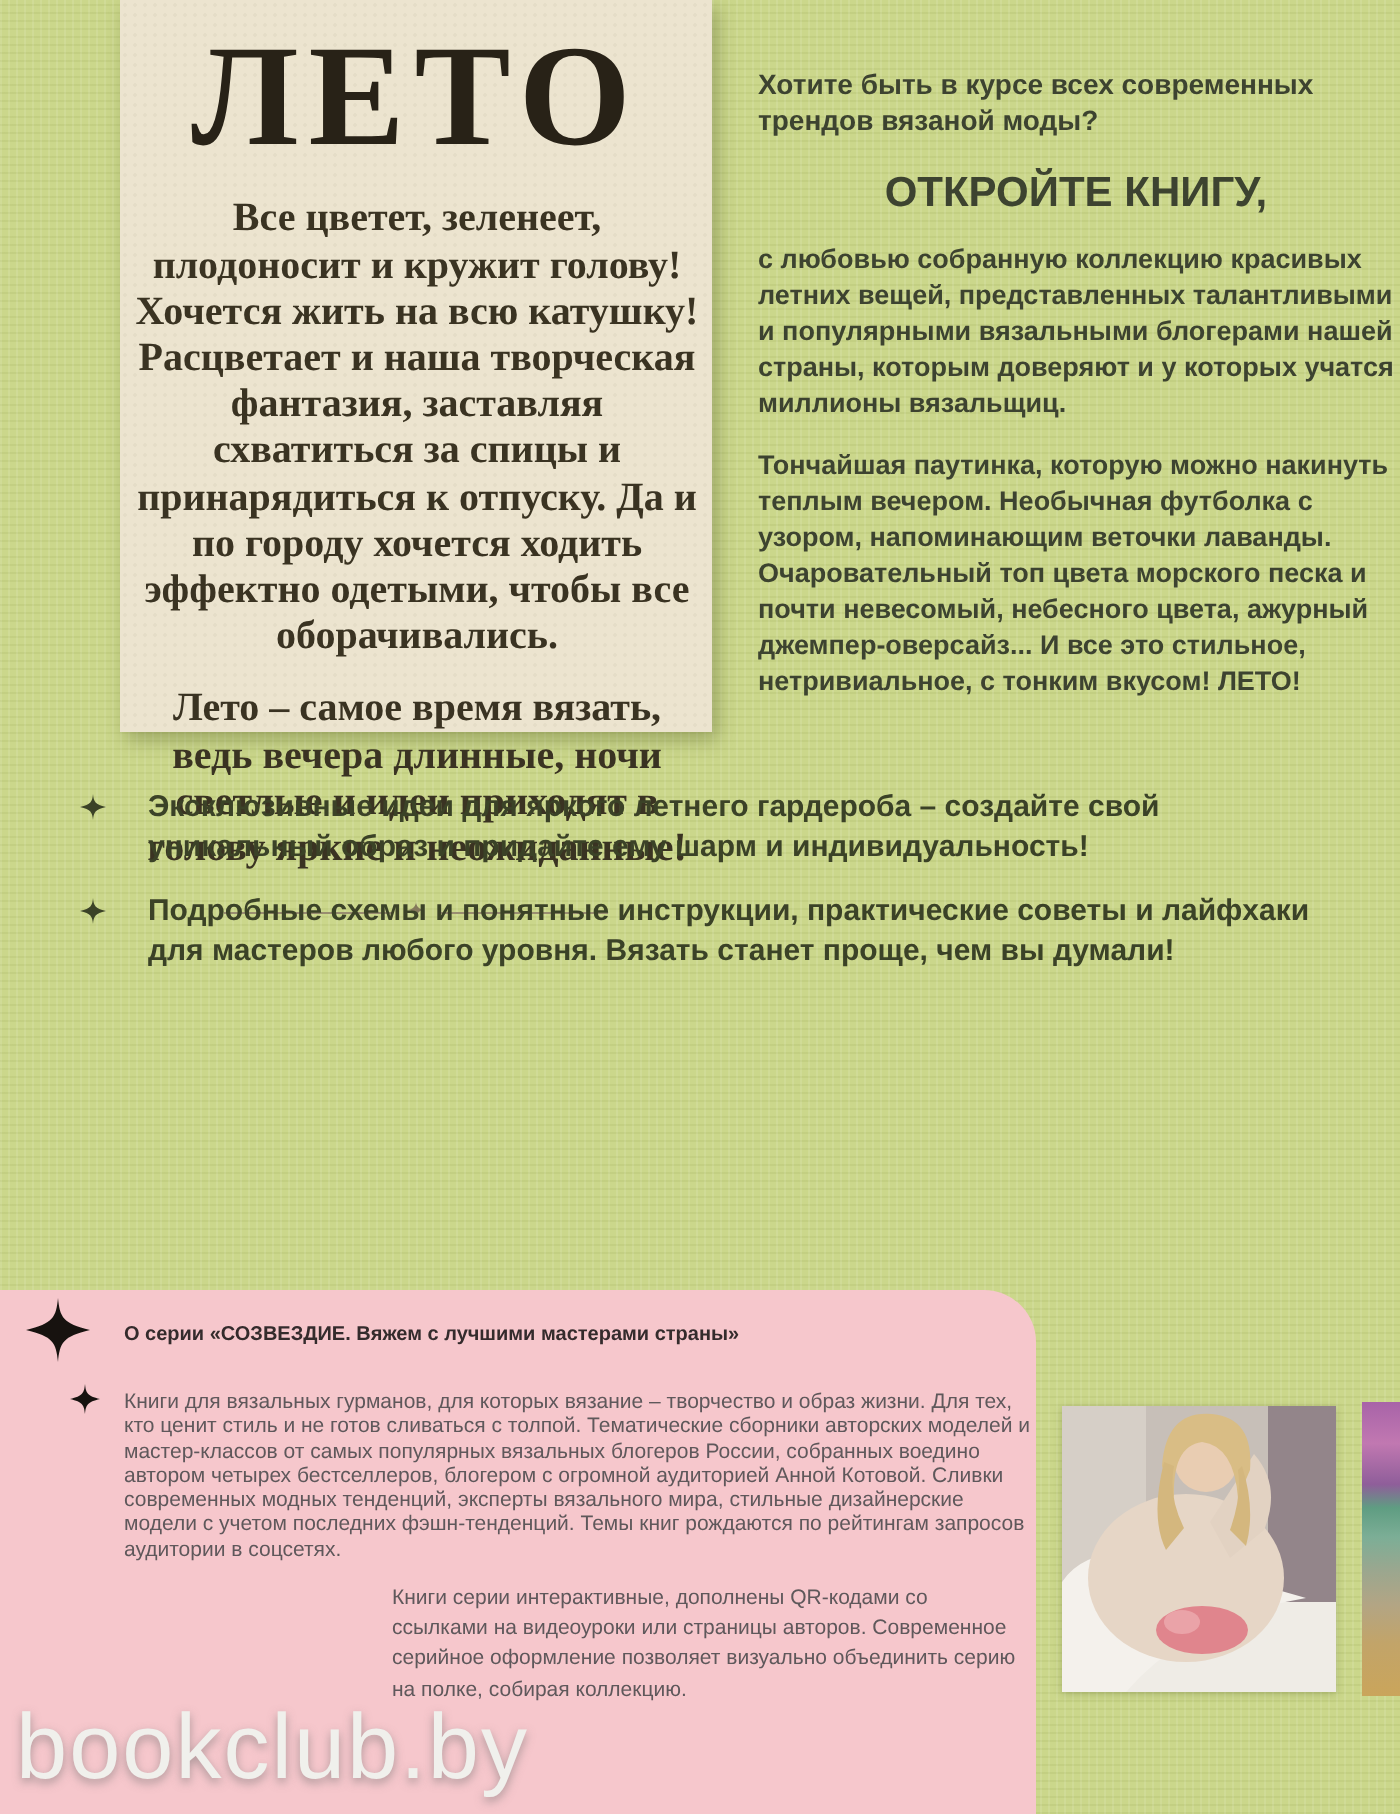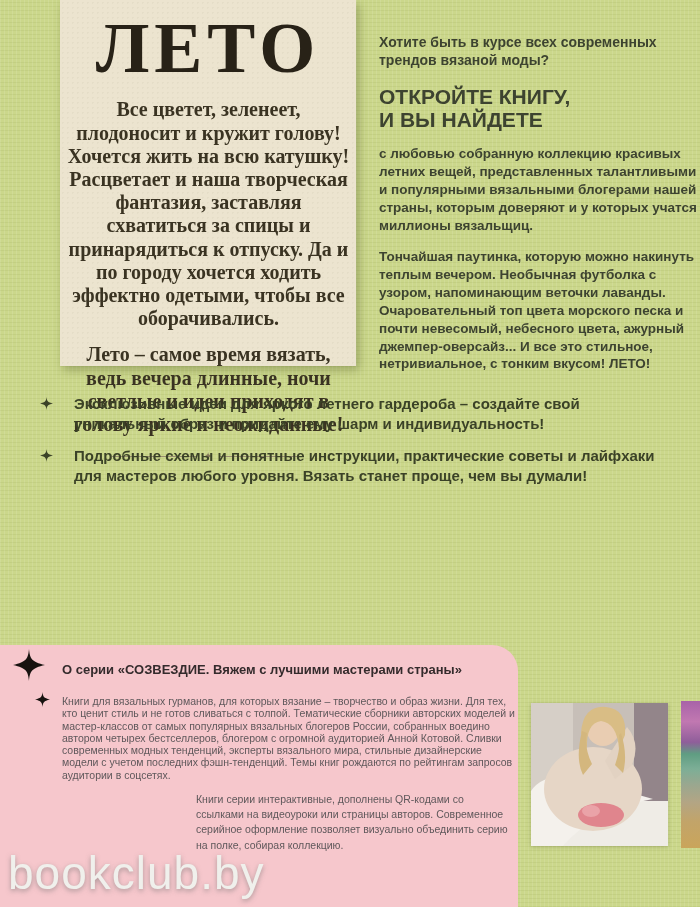--- a/index.html
+++ b/index.html
@@ -36,21 +36,21 @@
     color:#3a3322;margin:13px auto 0;width:283px;
   }
   .card-divider{display:flex;align-items:center;justify-content:center;margin-top:15px;gap:7px;}
   .card-divider .line{height:1px;background:#998d70;width:84px;}
   .card-divider .orn{color:#85795c;font-size:11px;line-height:1;}
 
   
   .right-col{position:absolute;left:379px;top:33px;width:318px;color:#3d4330;}
   .right-col p{margin:0;}
   .right-col .intro{font-size:14px;font-weight:700;line-height:1.32;}
-  .rc-heading{font-size:21px;font-weight:700;line-height:1.12;margin-top:15px;color:#3d4330;}
+  .rc-heading{font-size:21px;font-weight:700;line-height:1.12;margin-top:15px;color:#3d4330;text-align:center;}
   .right-col .bodytxt{font-size:13.5px;font-weight:700;line-height:1.33;margin-top:13px;}
 
   
   .bullets{position:absolute;left:40px;top:394px;width:632px;}
   .bullet{display:flex;margin-bottom:11px;}
   .bullet .marker{flex:0 0 13px;color:#3b4227;}
   .bullet .marker svg{width:13px;height:13px;margin-top:3px;display:block;}
   .bullet .text{margin-left:21px;font-size:15px;font-weight:700;line-height:1.35;color:#3b4227;width:594px;}
 
   
@@ -63,21 +63,21 @@
   .pink{
     position:absolute;left:0;top:645px;width:518px;height:262px;
     background:#f6c7cc;border-radius:0 26px 0 0;
   }
   .sparkle{position:absolute;color:#17120f;}
   .sparkle svg{display:block;width:100%;height:100%;}
   .sparkle-big{left:13px;top:4px;width:32px;height:32px;}
   .sparkle-small{left:35px;top:47px;width:15px;height:15px;}
   .pink h3{
     position:absolute;left:62px;top:17px;margin:0;width:452px;
-    font-size:13px;font-weight:700;color:#342b2c;line-height:1.2;
+    font-size:10px;font-weight:700;color:#342b2c;line-height:1.2;
   }
   .about{
     position:absolute;left:62px;top:50px;width:456px;
     font-size:10.5px;line-height:1.17;color:#5f585b;
   }
   .barcode-box{
     position:absolute;left:57px;top:146px;width:118px;height:94px;
     background:#fcebec;border-radius:7px;
     display:flex;flex-direction:column;align-items:center;
     box-sizing:border-box;padding-top:9px;
@@ -128,21 +128,20 @@
       <span class="line"></span>
       <span class="orn">✦</span>
       <span class="line"></span>
     </div>
   </div>
 
   <div class="right-col">
     <p class="intro">Хотите быть в курсе всех современных трендов вязаной моды?</p>
     <div class="rc-heading">
       <div>ОТКРОЙТЕ КНИГУ,</div>
-      <div>И ВЫ НАЙДЕТЕ</div>
     </div>
     <p class="bodytxt">с любовью собранную коллекцию красивых летних вещей, представленных талантливыми и популярными вязальными блогерами нашей страны, которым доверяют и у которых учатся миллионы вязальщиц.</p>
     <p class="bodytxt">Тончайшая паутинка, которую можно накинуть теплым вечером. Необычная футболка с узором, напоминающим веточки лаванды. Очаровательный топ цвета морского песка и почти невесомый, небесного цвета, ажурный джемпер-оверсайз... И все это стильное, нетривиальное, с тонким вкусом! ЛЕТО!</p>
   </div>
 
   <div class="bullets">
     <div class="bullet">
       <span class="marker">
         <svg viewBox="0 0 24 24">
             <path fill="currentColor" d="M12 0 C12.7 7.2 13.8 9.6 24 12 C13.8 14.4 12.7 16.8 12 24 C11.3 16.8 10.2 14.4 0 12 C10.2 9.6 11.3 7.2 12 0 Z"></path>

